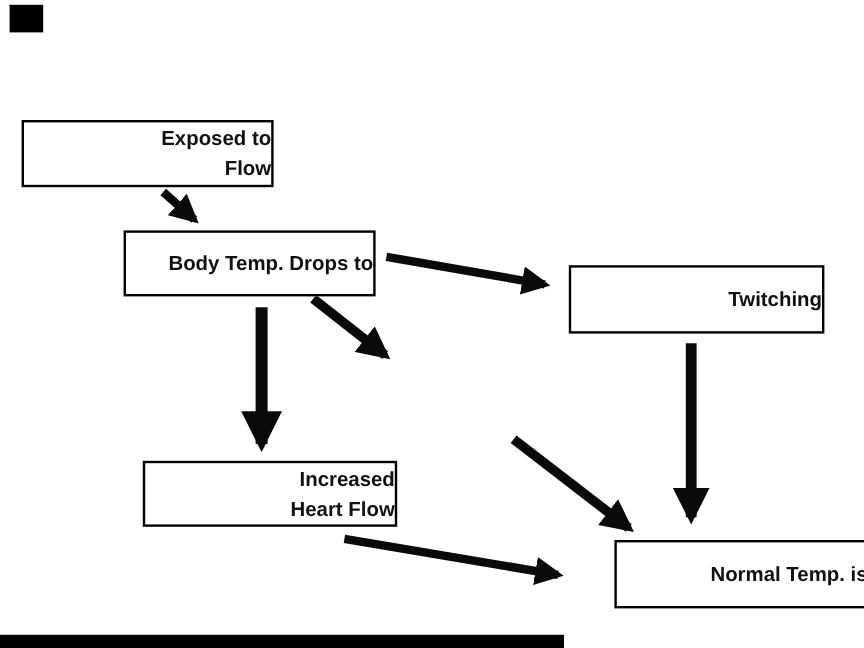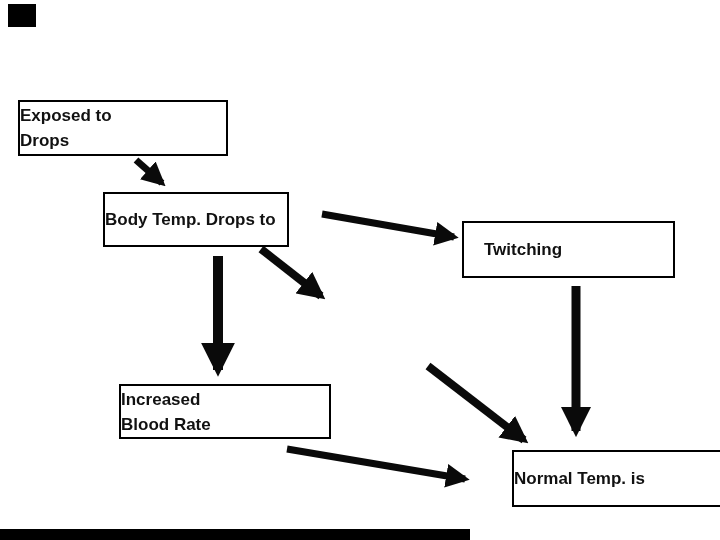--- a/index.html
+++ b/index.html
@@ -23,36 +23,36 @@
   #bottom-bar   { left: 0px; top: 529px; width: 470px; height: 11px; }
 
   .flowbox {
     position: absolute;
     box-sizing: border-box;
     background: #ffffff;
     border: 2px solid #000000;
     display: flex;
     flex-direction: column;
     justify-content: center;
-    align-items: flex-start;
+    align-items: flex-end;
     text-align: center;
     font-weight: bold;
     font-size: 17px;
     line-height: 25px;
     color: #111111;
     letter-spacing: 0px;
   }
   .flowbox sup {
     font-size: 11px;
     line-height: 0;
     vertical-align: 6px;
   }
   #box-exposed   { left: 18px;  top: 100px; width: 210px; height: 56px; }
-  #box-bodytemp  { left: 103px; top: 192px; width: 186px; height: 55px; }
-  #box-twitching { left: 462px; top: 221px; width: 213px; height: 57px; padding-left: 20px; }
+  #box-bodytemp  { left: 103px; top: 192px; width: 210px; height: 55px; }
+  #box-twitching { left: 474px; top: 221px; width: 213px; height: 57px; padding-left: 20px; }
   #box-decreased { left: 310px; top: 308px; width: 220px; height: 53px; }
   #box-increased { left: 119px; top: 384px; width: 212px; height: 55px; }
   #box-normal    { left: 512px; top: 450px; width: 213px; height: 57px; }
 
   #arrow-layer {
     position: absolute;
     left: 0; top: 0;
     width: 720px;
     height: 540px;
     pointer-events: none;
@@ -76,34 +76,34 @@
     <line x1="322" y1="214" x2="454" y2="237" stroke="#0a0a0a" stroke-width="7" marker-end="url(#ah)"></line>
     <line x1="261" y1="249" x2="321" y2="296" stroke="#0a0a0a" stroke-width="8" marker-end="url(#ah)"></line>
     <line x1="218" y1="256" x2="218" y2="370" stroke="#0a0a0a" stroke-width="10" marker-end="url(#ah)"></line>
     <line x1="576" y1="286" x2="576" y2="431" stroke="#0a0a0a" stroke-width="9" marker-end="url(#ah)"></line>
     <line x1="428" y1="366" x2="524" y2="440" stroke="#0a0a0a" stroke-width="8" marker-end="url(#ah)"></line>
     <line x1="287" y1="449" x2="465" y2="479" stroke="#0a0a0a" stroke-width="7" marker-end="url(#ah)"></line>
   </svg>
 
   <div id="box-exposed" class="flowbox">
     <div class="line">Exposed to</div>
-    <div class="line">Drops</div>
+    <div class="line">Flow</div>
   </div>
 
   <div id="box-bodytemp" class="flowbox">
     <div class="line">Body Temp. Drops to</div>
   </div>
 
   <div id="box-twitching" class="flowbox">
     <div class="line">Twitching</div>
   </div>
 
 
   <div id="box-increased" class="flowbox">
     <div class="line">Increased</div>
-    <div class="line">Blood Rate</div>
+    <div class="line">Heart Flow</div>
   </div>
 
   <div id="box-normal" class="flowbox">
     <div class="line">Normal Temp. is</div>
   </div>
 
 </div>
 
 </body></html>

